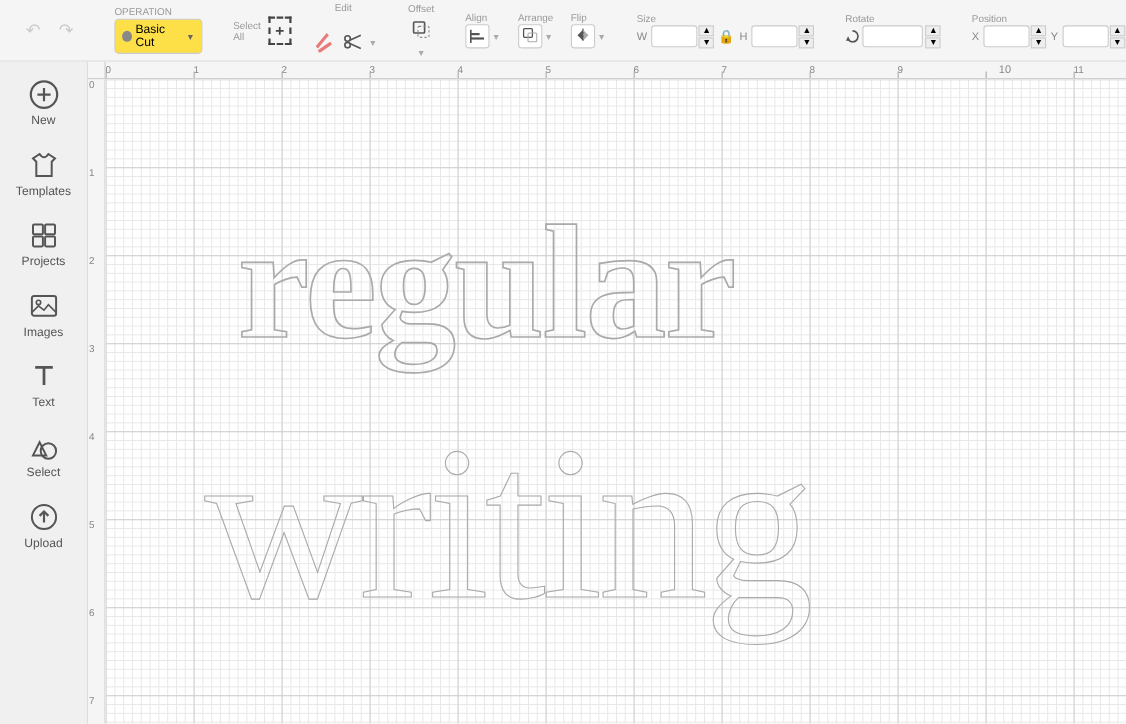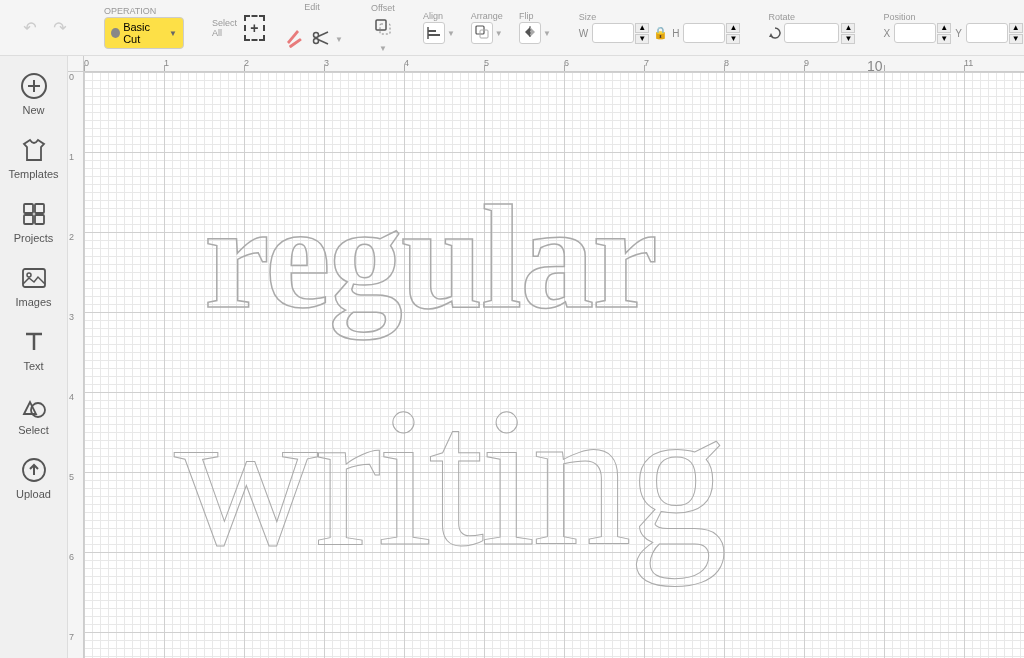--- a/index.html
+++ b/index.html
@@ -52,21 +52,21 @@
 
     
     .main {
       display: flex;
       flex: 1;
       overflow: hidden;
     }
 
     
     .sidebar {
-      width: 68px;
+      width: 80px;
       background: #f0f0f0;
       border-right: 1px solid #ddd;
       display: flex;
       flex-direction: column;
       align-items: center;
       padding-top: 8px;
       gap: 4px;
       flex-shrink: 0;
     }
 
@@ -542,21 +542,21 @@
           <span style="position: absolute; left: 400px; top: 2px; font-size: 9px; color: rgb(136, 136, 136);">5</span>
           <div style="position: absolute; left: 400px; bottom: 0px; width: 1px; height: 6px; background: rgb(170, 170, 170);"></div>
           <span style="position: absolute; left: 480px; top: 2px; font-size: 9px; color: rgb(136, 136, 136);">6</span>
           <div style="position: absolute; left: 480px; bottom: 0px; width: 1px; height: 6px; background: rgb(170, 170, 170);"></div>
           <span style="position: absolute; left: 560px; top: 2px; font-size: 9px; color: rgb(136, 136, 136);">7</span>
           <div style="position: absolute; left: 560px; bottom: 0px; width: 1px; height: 6px; background: rgb(170, 170, 170);"></div>
           <span style="position: absolute; left: 640px; top: 2px; font-size: 9px; color: rgb(136, 136, 136);">8</span>
           <div style="position: absolute; left: 640px; bottom: 0px; width: 1px; height: 6px; background: rgb(170, 170, 170);"></div>
           <span style="position: absolute; left: 720px; top: 2px; font-size: 9px; color: rgb(136, 136, 136);">9</span>
           <div style="position: absolute; left: 720px; bottom: 0px; width: 1px; height: 6px; background: rgb(170, 170, 170);"></div>
-          <span style="position: absolute; left: 783px; top: 2px; font-size: 14px; color: rgb(136, 136, 136); text-align: right;">10</span>
+          <span style="position: absolute; left: 812px; top: 2px; font-size: 10px; color: rgb(136, 136, 136); text-align: right;">10</span>
           <div style="position: absolute; left: 800px; bottom: 0px; width: 1px; height: 6px; background: rgb(170, 170, 170);"></div>
           <span style="position: absolute; left: 880px; top: 2px; font-size: 9px; color: rgb(136, 136, 136);">11</span>
           <div style="position: absolute; left: 880px; bottom: 0px; width: 1px; height: 6px; background: rgb(170, 170, 170);"></div>
         </div>
     </div>
 
     <div style="display:flex;flex:1;overflow:hidden;">
 
       <div class="ruler-v" id="ruler-v-inner" style="position:relative;">
       <span style="position: absolute; top: 0px; left: 1px; font-size: 9px; color: rgb(136, 136, 136);">0</span>

